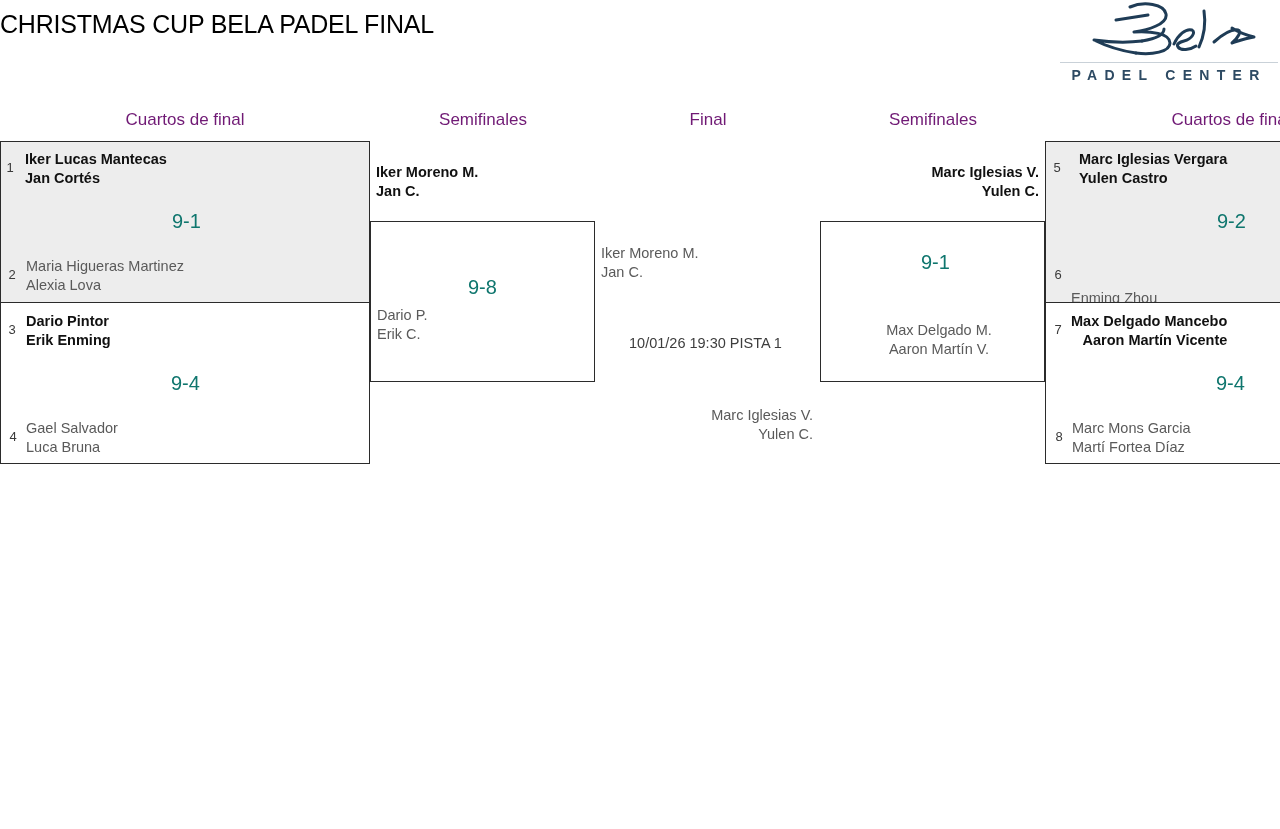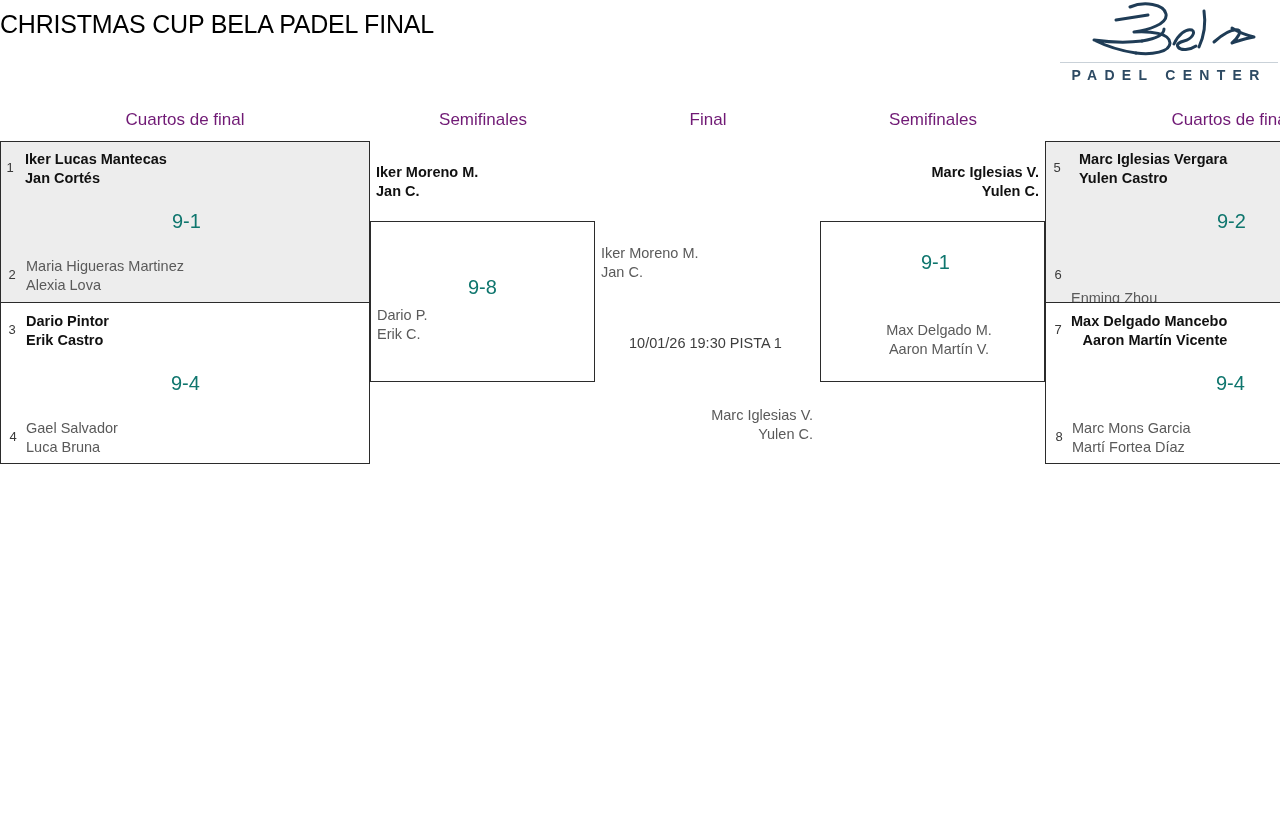--- a/index.html
+++ b/index.html
@@ -170,21 +170,21 @@
 <div class="seed" style="left:4px; top:267px;">2</div>
 <div class="team loser" style="left:26px; top:257px;">
   <span class="line">Maria Higueras Martinez</span>
   <span class="line">Alexia Lova</span>
 </div>
 
 <div class="match-box" style="left:0px; top:302px; width:370px; height:162px;"></div>
 <div class="seed" style="left:4px; top:322px;">3</div>
 <div class="team winner" style="left:26px; top:312px;">
   <span class="line">Dario Pintor</span>
-  <span class="line">Erik Castro</span>
+  <span class="line">Erik Enming</span>
 </div>
 <div class="score" style="left:171px; top:374px;">9-4</div>
 <div class="seed" style="left:5px; top:429px;">4</div>
 <div class="team loser" style="left:26px; top:419px;">
   <span class="line">Gael Salvador</span>
   <span class="line">Luca Bruna</span>
 </div>
 
 <div class="match-box" style="left:370px; top:221px; width:225px; height:161px;"></div>
 <div class="team winner" style="left:376px; top:163px;">

